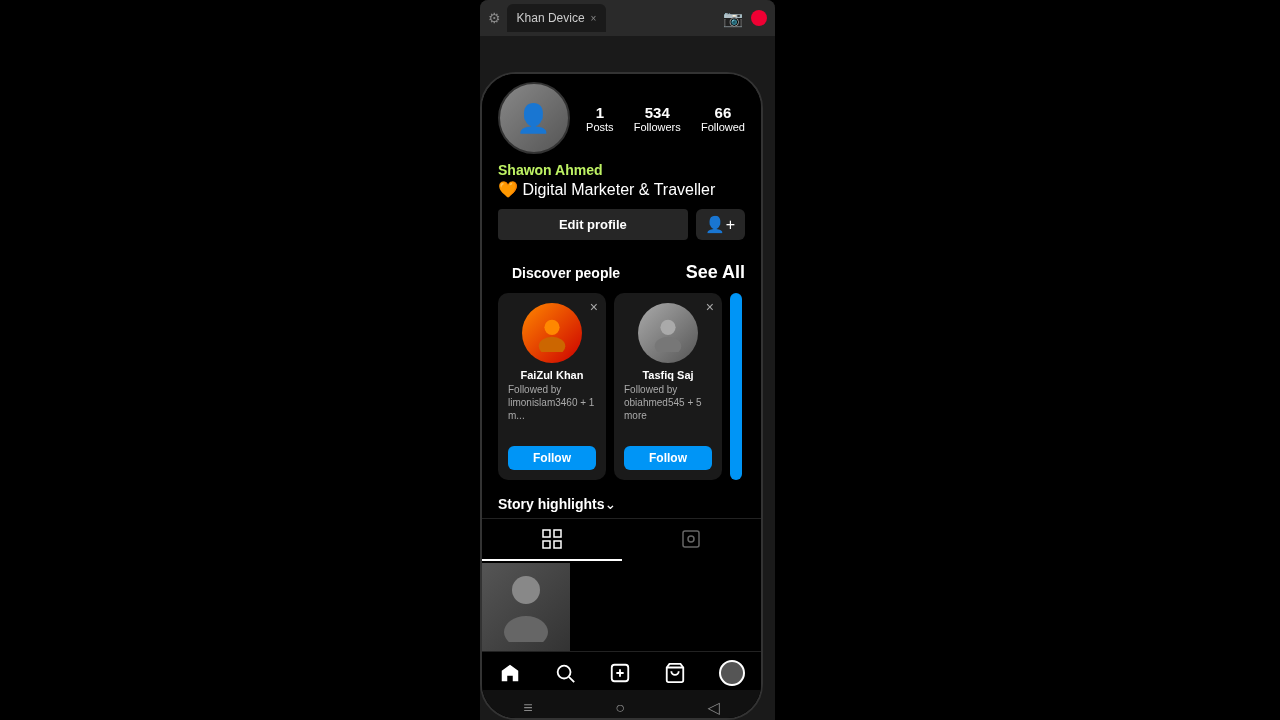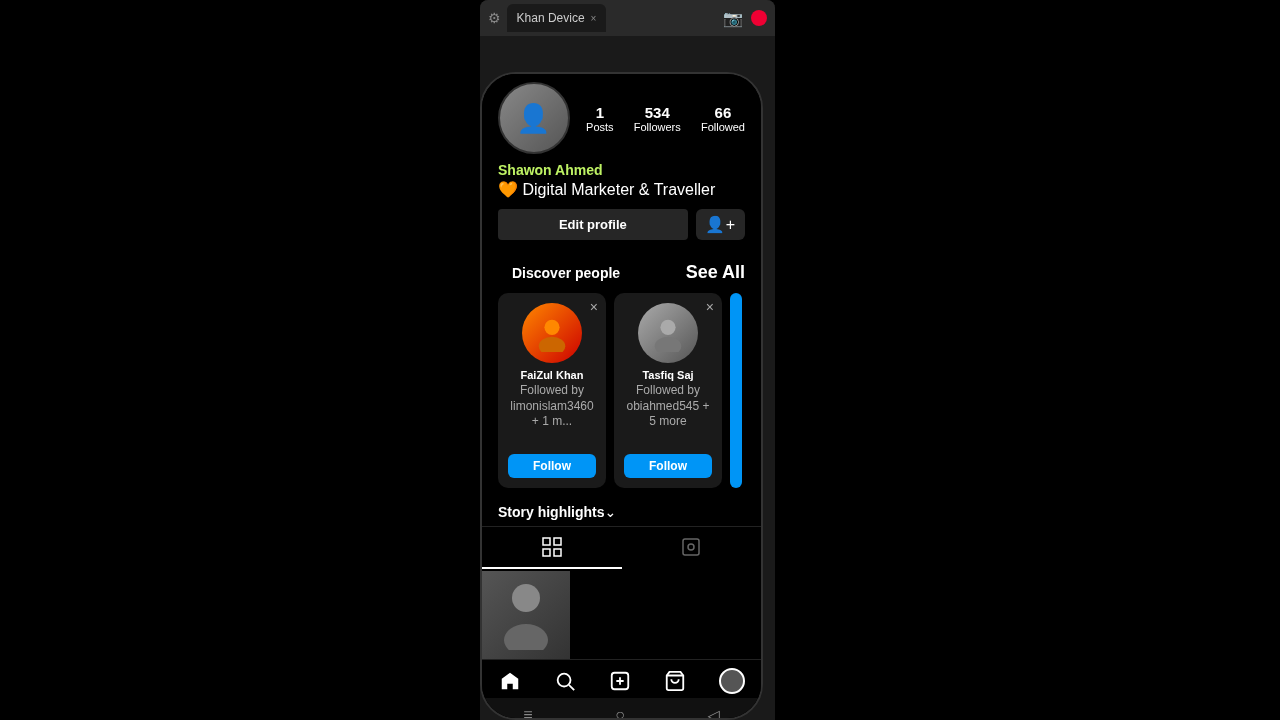--- a/index.html
+++ b/index.html
@@ -330,22 +330,22 @@
 
     .card-name {
       color: #fff;
       font-size: 11px;
       font-weight: 600;
       text-align: center;
     }
 
     .card-subtext {
       color: #aaa;
-      font-size: 12px;
-      text-align: center;
+      font-size: 10px;
+      text-align: left;
       margin-top: 2px;
       line-height: 1.3;
     }
 
     .follow-btn {
       background: #0095f6;
       border: none;
       border-radius: 6px;
       color: #fff;
       font-size: 12px;

